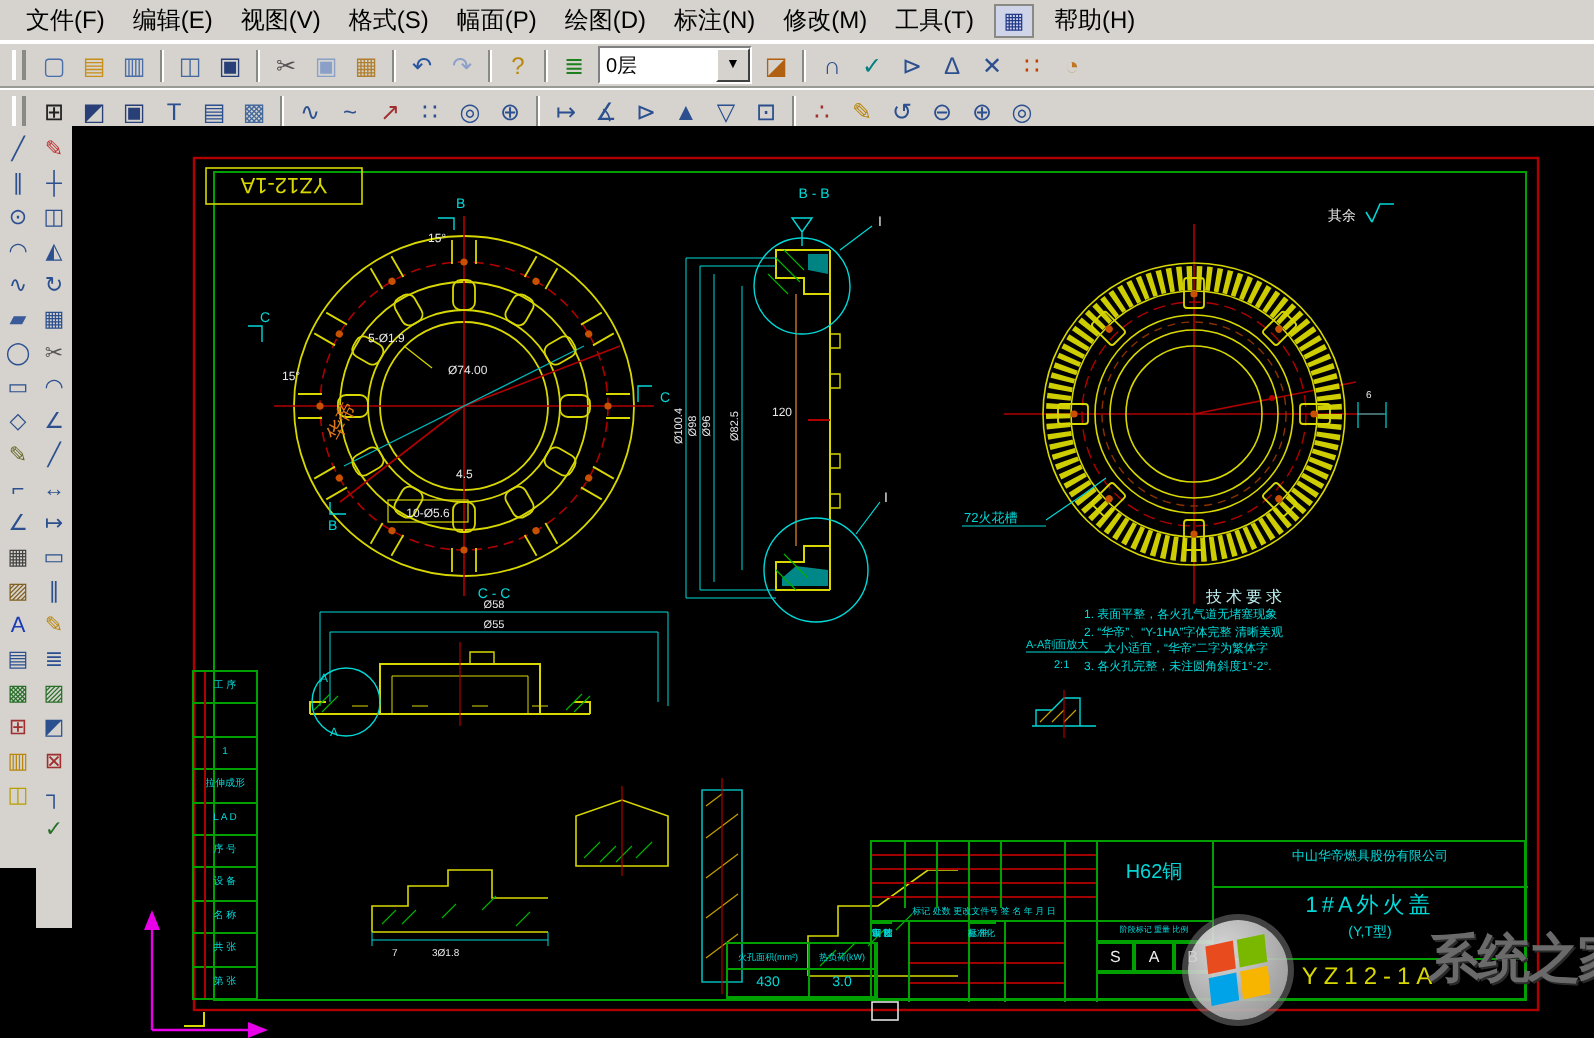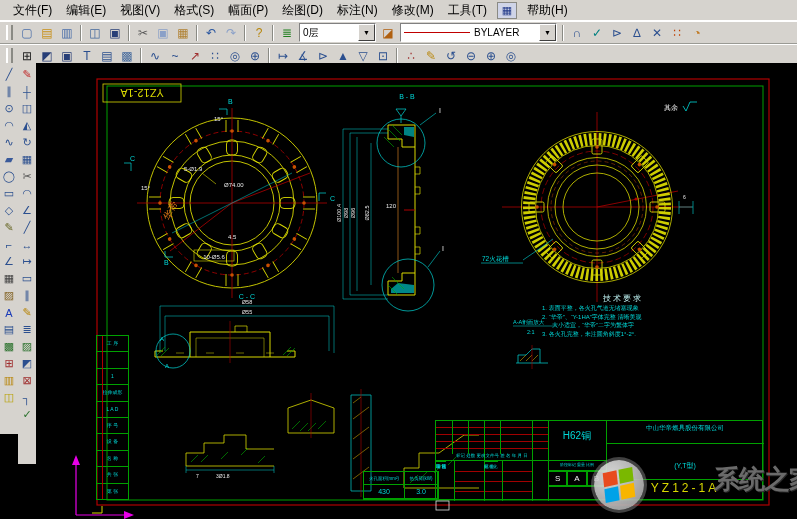--- a/index.html
+++ b/index.html
@@ -139,25 +139,20 @@
   <span class="icons">
       <span class="tbtn" style="color: rgb(184, 134, 11);">?</span>
     </span>
   <span class="sep"></span>
   <span class="tbtn" style="color:#208020">≣</span>
   <span class="combo combo-layer">
     <span>0层</span>
     <span class="arrow">▼</span>
   </span>
   <span class="tbtn" style="color:#b06010">◪</span>
-  <span class="combo combo-lt">
-    <span class="lt-line"></span>
-    <span>BYLAYER</span>
-    <span class="arrow">▼</span>
-  </span>
   <span class="sep"></span>
   <span class="icons">
       <span class="tbtn" style="color: rgb(43, 79, 143);">∩</span>
       <span class="tbtn" style="color: rgb(0, 128, 128);">✓</span>
       <span class="tbtn" style="color: rgb(43, 79, 143);">⊳</span>
       <span class="tbtn" style="color: rgb(43, 79, 143);">∆</span>
       <span class="tbtn" style="color: rgb(43, 79, 143);">✕</span>
       <span class="tbtn" style="color: rgb(192, 64, 0);">∷</span>
       <span class="tbtn" style="color: rgb(192, 120, 32);">◔</span>
     </span>
@@ -487,20 +482,21 @@
         <span class="prole">批 准</span>
       </span>
   <span class="stage-hdr">阶段标记 重量 比例</span>
   <span class="sab-row">
         <span class="sab">S</span>
         <span class="sab">A</span>
         <span class="sab">B</span>
       </span>
   <span class="mat">H62铜</span>
   <span class="comp">中山华帝燃具股份有限公司</span>
+  <span class="pname">1#A外火盖</span>
   <span class="ptype">(Y,T型)</span>
   <span class="dno">YZ12-1A</span>
 </div>
 </div>
 
 <div class="wm">
   <span class="wm-circle"></span>
   <span class="panes">
     <i style="background:#e84b1e"></i>
       <i style="background:#7ab800"></i>

